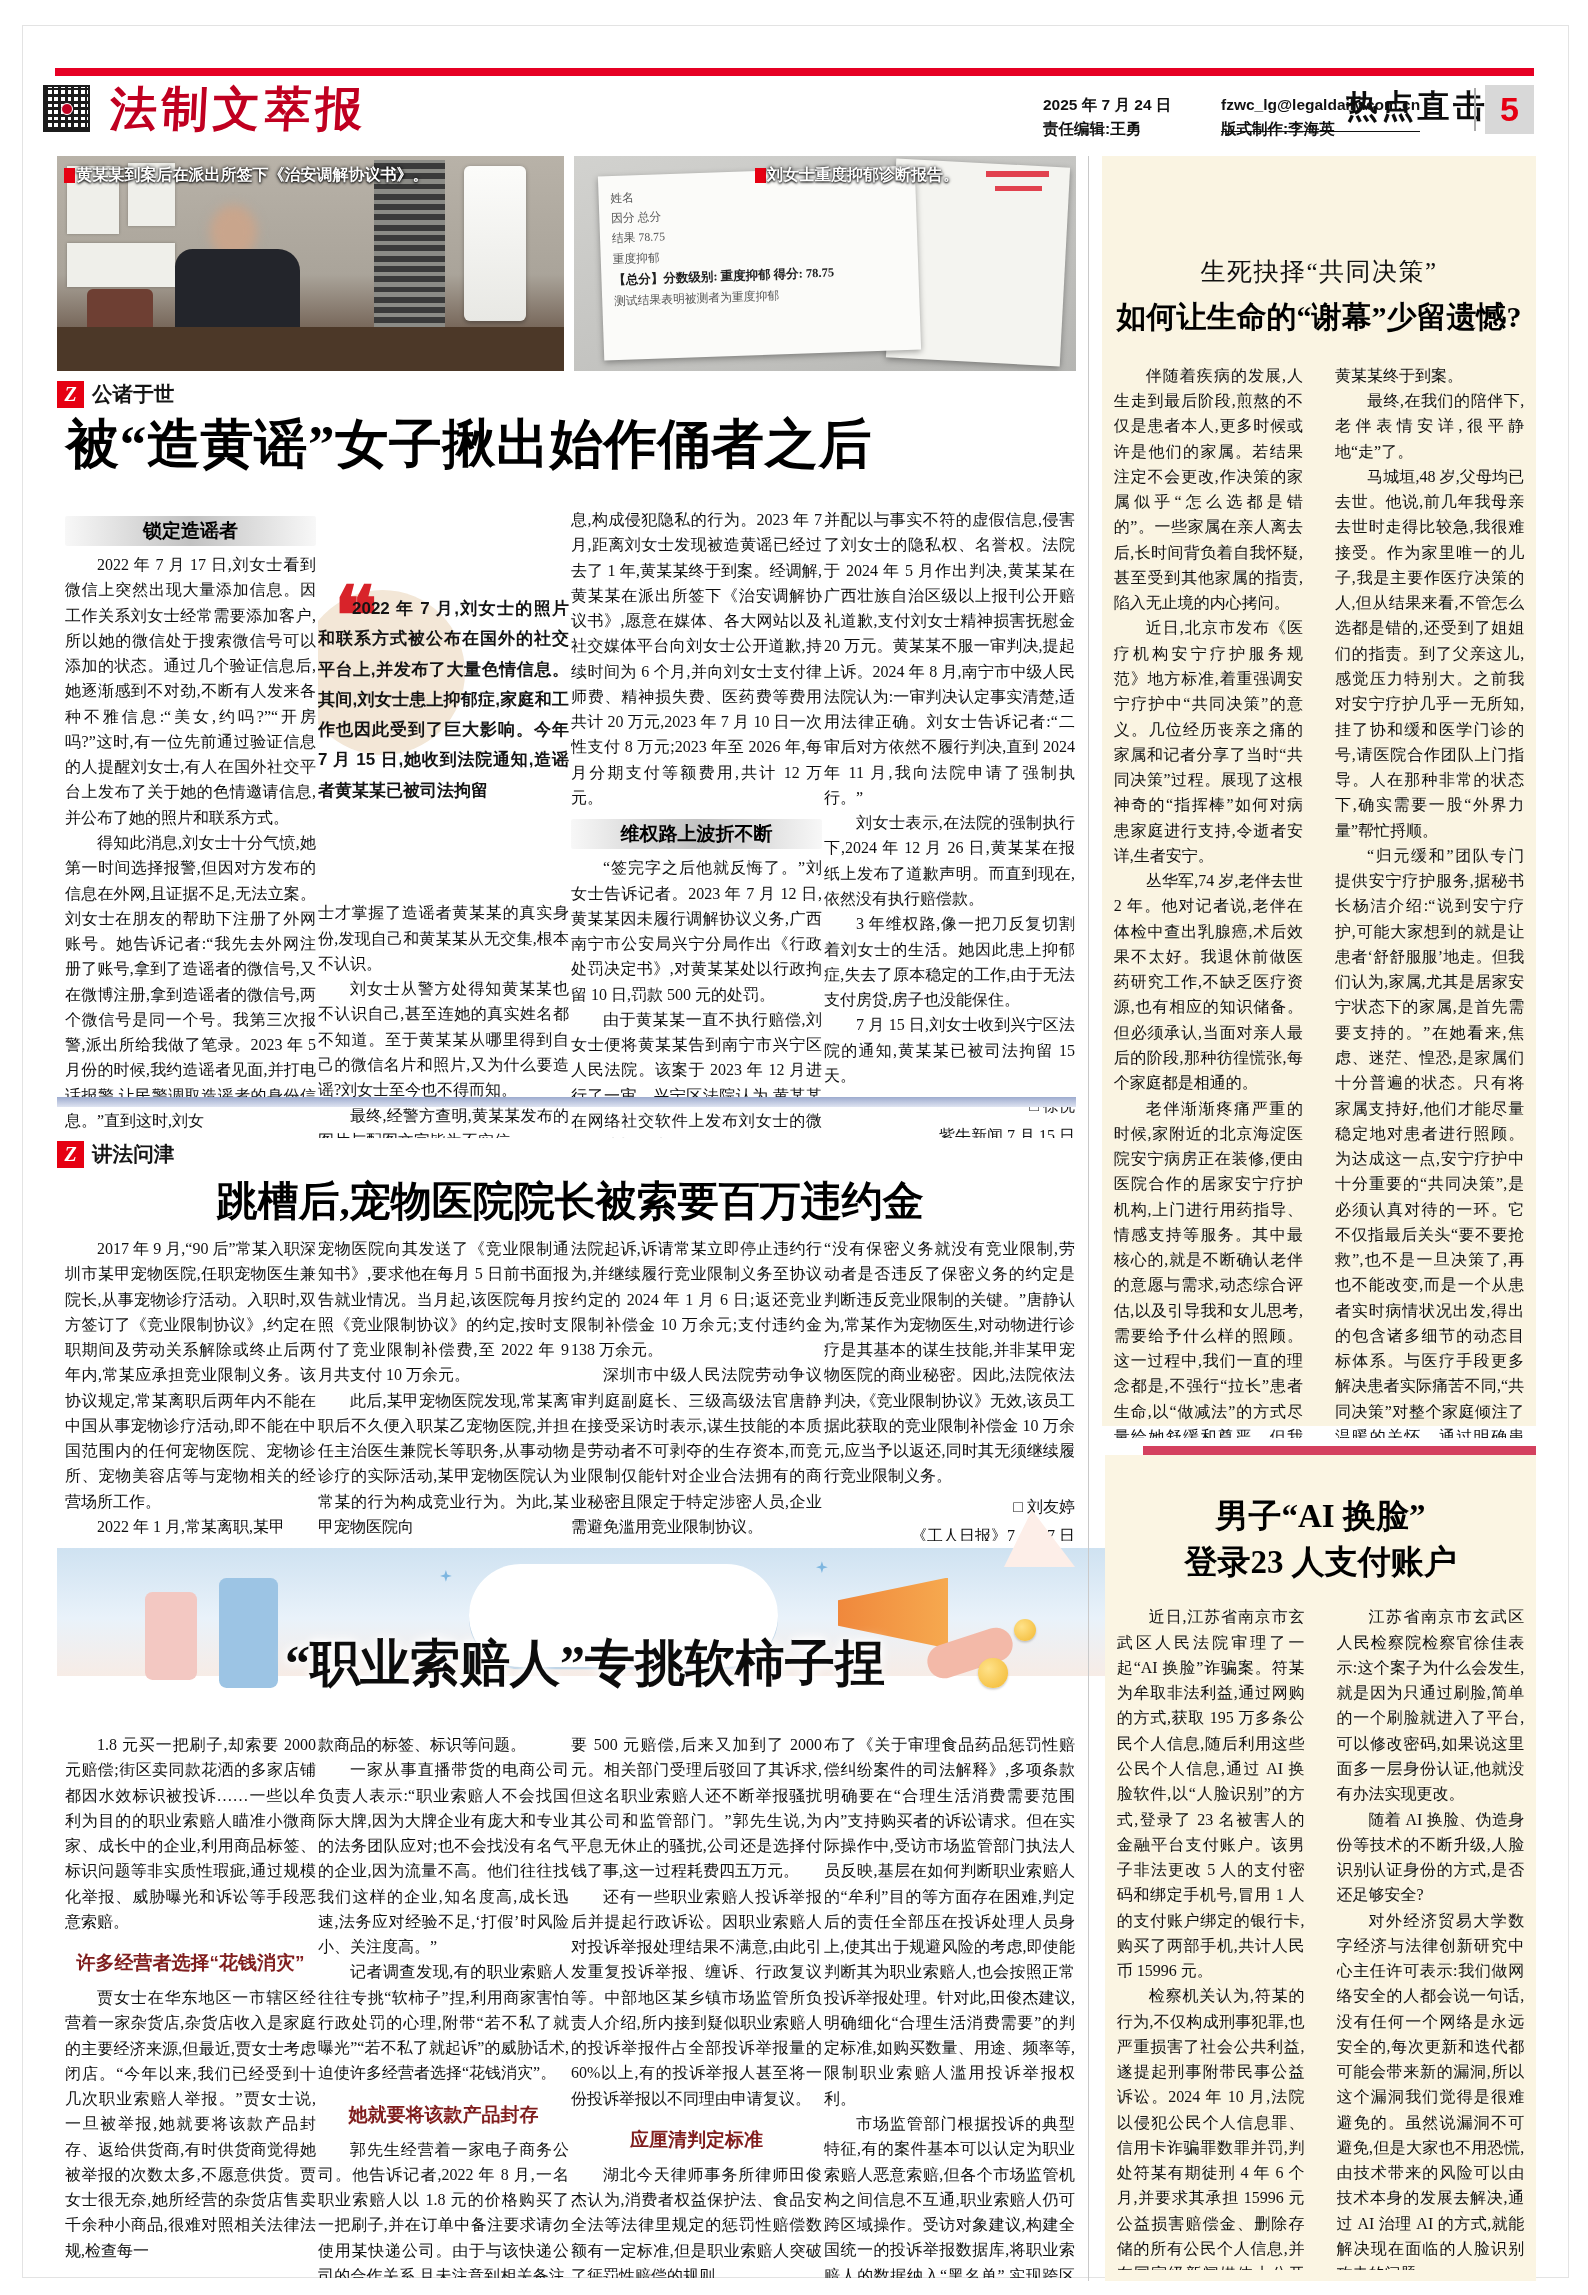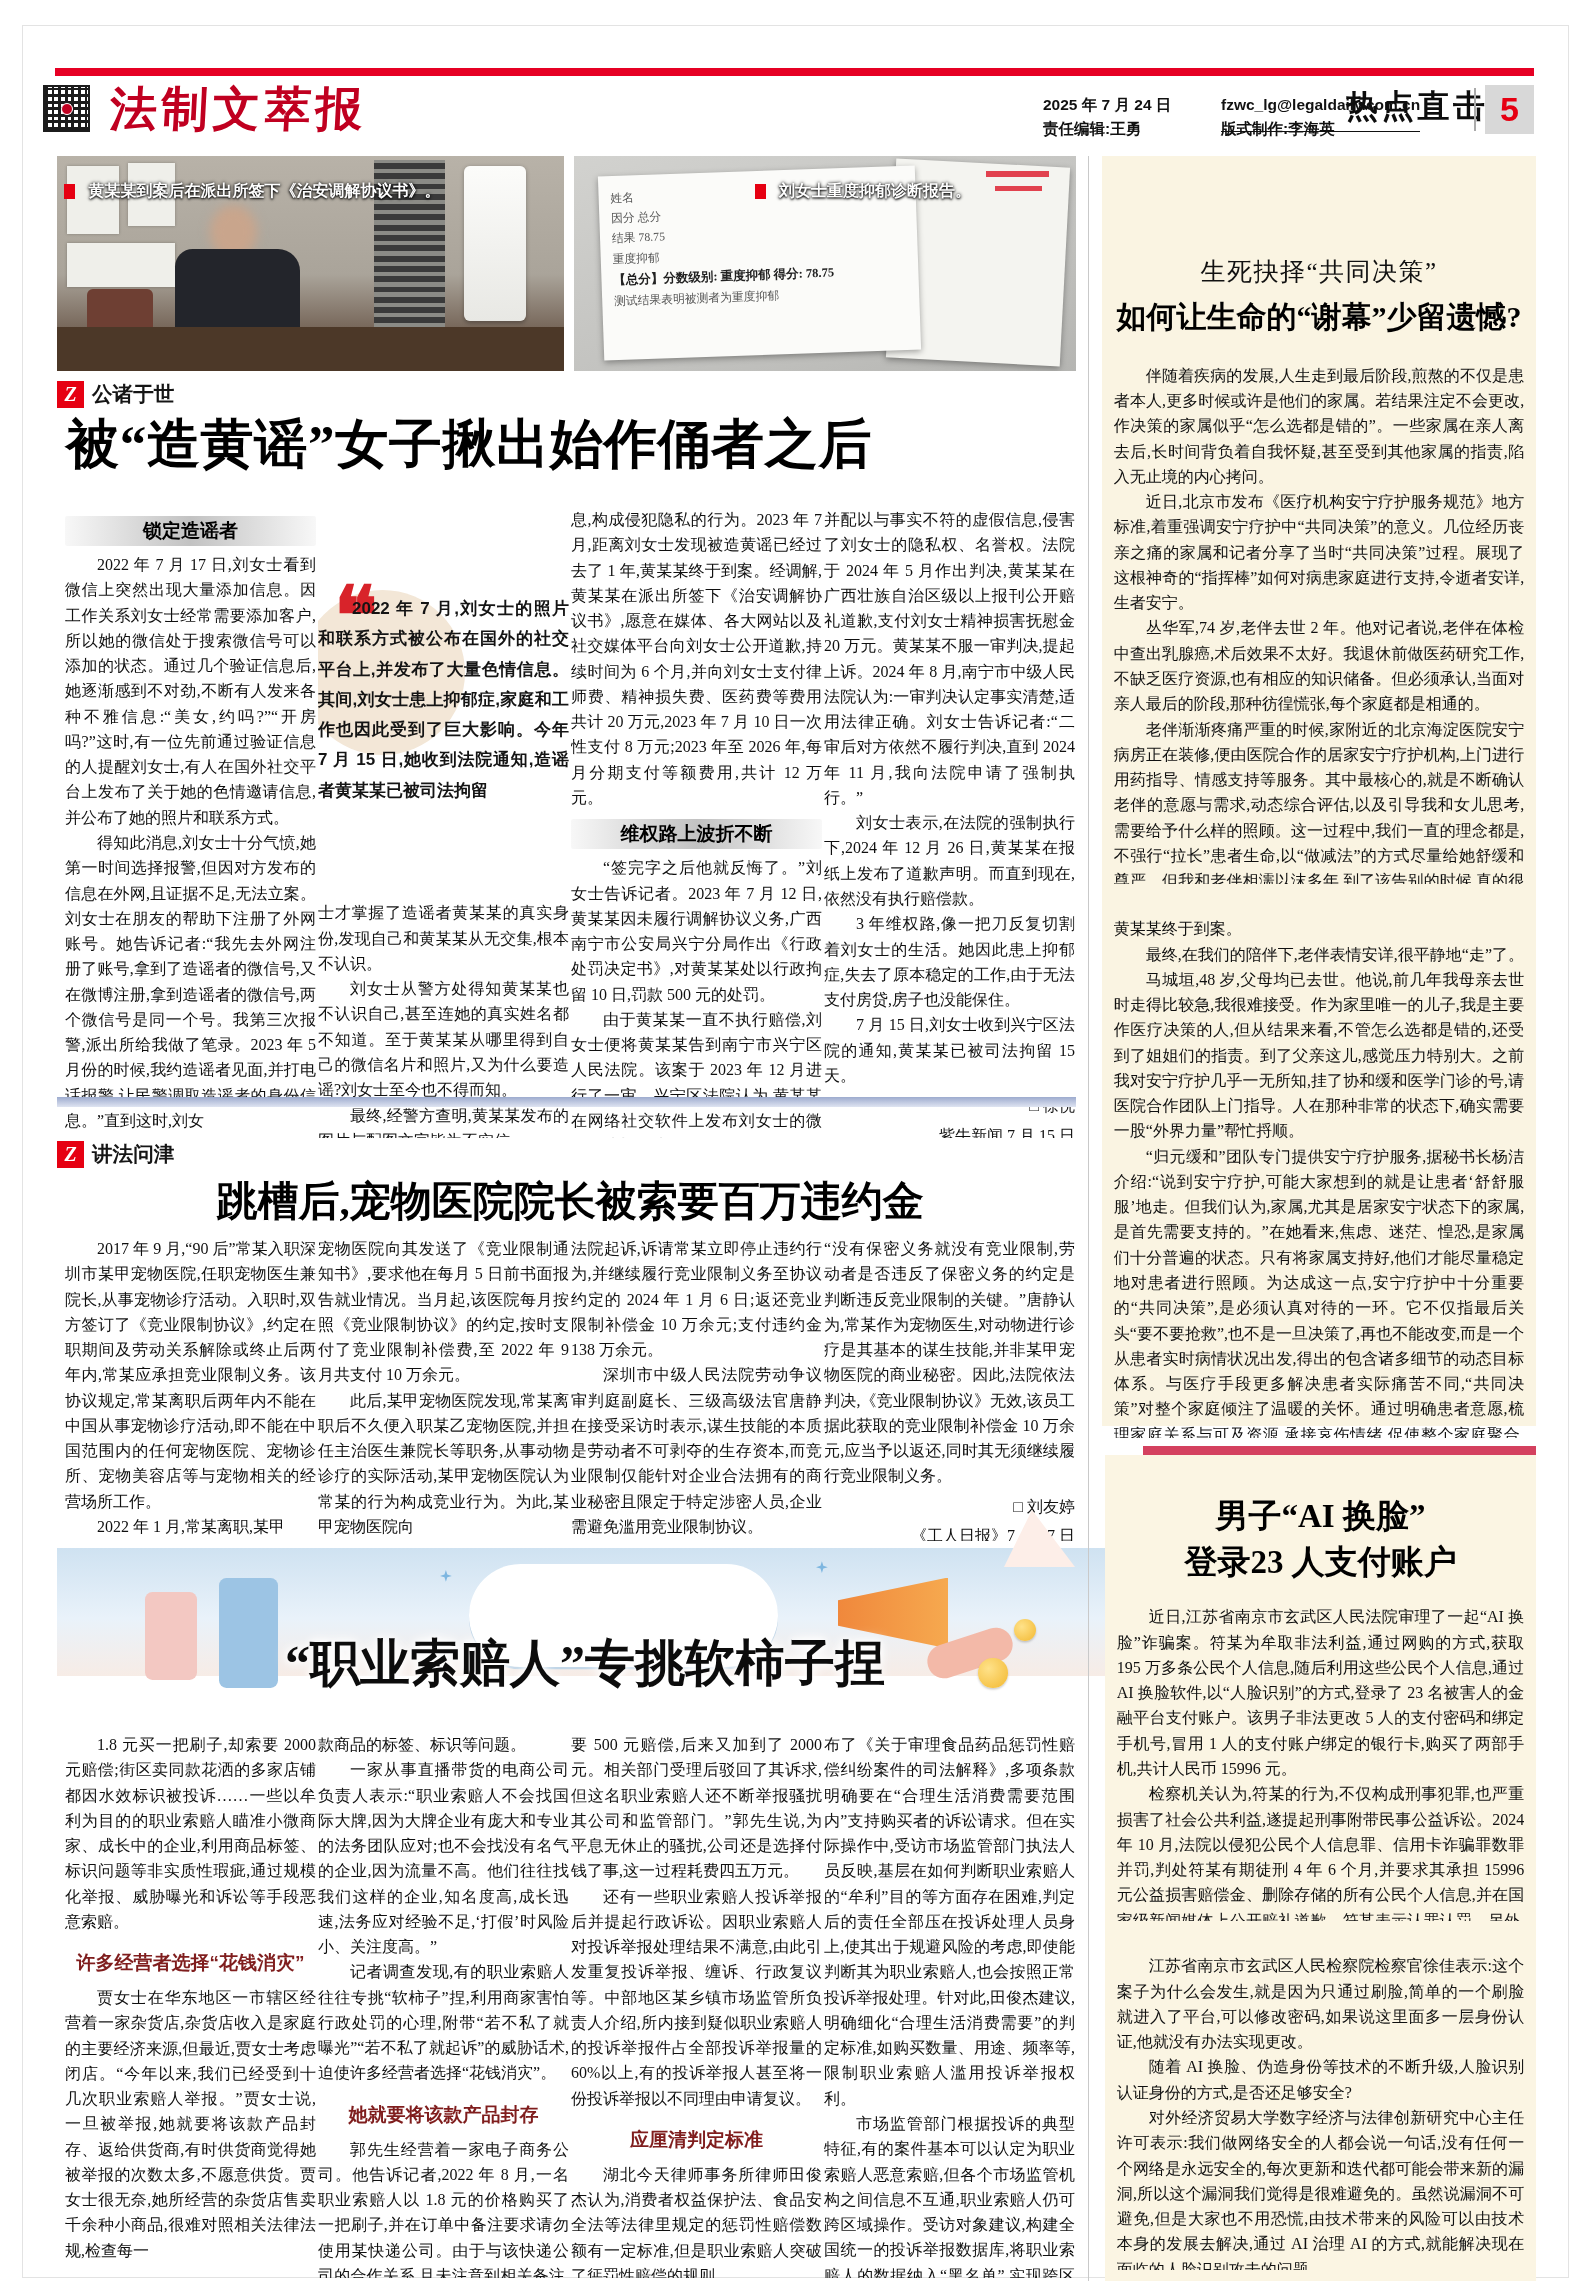--- a/index.html
+++ b/index.html
@@ -34,37 +34,37 @@
   .person-head{position:absolute;left:153px;top:49px;width:47px;height:54px;border-radius:50%;background:#c9a58c;filter:blur(5.2px);}
   .person-body{position:absolute;left:118px;top:93px;width:125px;height:88px;border-radius:17.7px 22px 4.4px 4.4px;background:#23252b;}
   .desk{position:absolute;left:0;top:171px;width:507px;height:44px;background:#4c3828;}
   .chair{position:absolute;left:29.5px;top:133px;width:66px;height:52px;background:#6e3f33;border-radius:5.9px 5.9px 0 0;}
   .paper{position:absolute;background:#fbfbf9;box-shadow:0 2.2px 5.9px rgba(0,0,0,.35);padding:10.3px 11.8px;box-sizing:border-box;}
   .paper-a{left:26.5px;top:14.7px;width:317px;height:184px;transform:rotate(-2deg);}
   .paper-b{left:317px;top:7.4px;width:174px;height:199px;transform:rotate(3deg);background:#f4f4f0;}
   .rep-line{display:block;font:11.8px "Liberation Serif",serif;color:#555;margin:4.4px 0;white-space:nowrap;overflow:hidden;}
   .rep-line.strong{color:#222;font-weight:bold;font-size:12.5px;}
   .redmark{position:absolute;background:#d23;opacity:.85;}
-  .photo-cap{position:absolute;top:8.8px;display:flex;align-items:center;gap:13px;color:#fff;
-             font:bold 16px "Liberation Sans",sans-serif;text-shadow:0 0 3.7px #000,0 0.7px 2.2px #000;margin-top:16px;}
+  .photo-cap{position:absolute;top:8.8px;display:flex;align-items:center;gap:1px;color:#fff;
+             font:bold 16px "Liberation Sans",sans-serif;text-shadow:0 0 3.7px #000,0 0.7px 2.2px #000;}
   .cap-bullet{width:11px;height:14.7px;background:#e60012;flex:0 0 auto;}
 
   
   .seclabel{display:flex;align-items:center;gap:8px;font:bold 20.6px "Liberation Sans",sans-serif;color:#151515;}
   .z-badge{width:27px;height:27px;background:#e60012;color:#fff;display:flex;align-items:center;justify-content:center;
            font:italic bold 20px "Liberation Serif",serif;flex:0 0 auto;}
   .headline-1{left:66px;top:409px;width:1016px;font:bold 53px "Liberation Serif",serif;letter-spacing:0.7px;color:#000;}
   .bluebar{left:57px;top:1097px;width:1019px;height:9.6px;background:linear-gradient(180deg,#9dabce,#dfe4f1);}
   .headline-2{left:65px;top:1174px;width:1010px;text-align:center;font:bold 41px "Liberation Serif",serif;color:#000;}
 
   
   .cols{display:flex;overflow:hidden;align-items:stretch;}
   .cols .col{flex:1 1 0;overflow:hidden;}
   .cols-4{gap:2px;}
-  .cols-2{gap:32px;flex-direction:column;}
+  .cols-2{gap:32px;}
   .para{margin:0;font-size:16px;line-height:1.58;text-align:justify;color:#101010;}
   .para.indent{text-indent:2em;}
   .subhead{margin:8.8px 0 5.9px;text-align:center;font:bold 19px "Liberation Sans",sans-serif;color:#000;
            background:linear-gradient(90deg,rgba(160,160,160,.08),rgba(110,110,110,.42),rgba(160,160,160,.08));
            padding:2.2px 0;border-radius:2.2px;}
   .subhead.blue{color:#7f1d1d;background:none;padding:7.4px 0 2.9px;}
   .byline{margin:5.9px 0 0;font-size:16px;line-height:1.5;text-align:right;color:#101010;}
 
   .main-cols{left:65px;top:507px;width:1010px;height:631px;}
   .pet-cols{left:65px;top:1236px;width:1010px;height:305px;}

